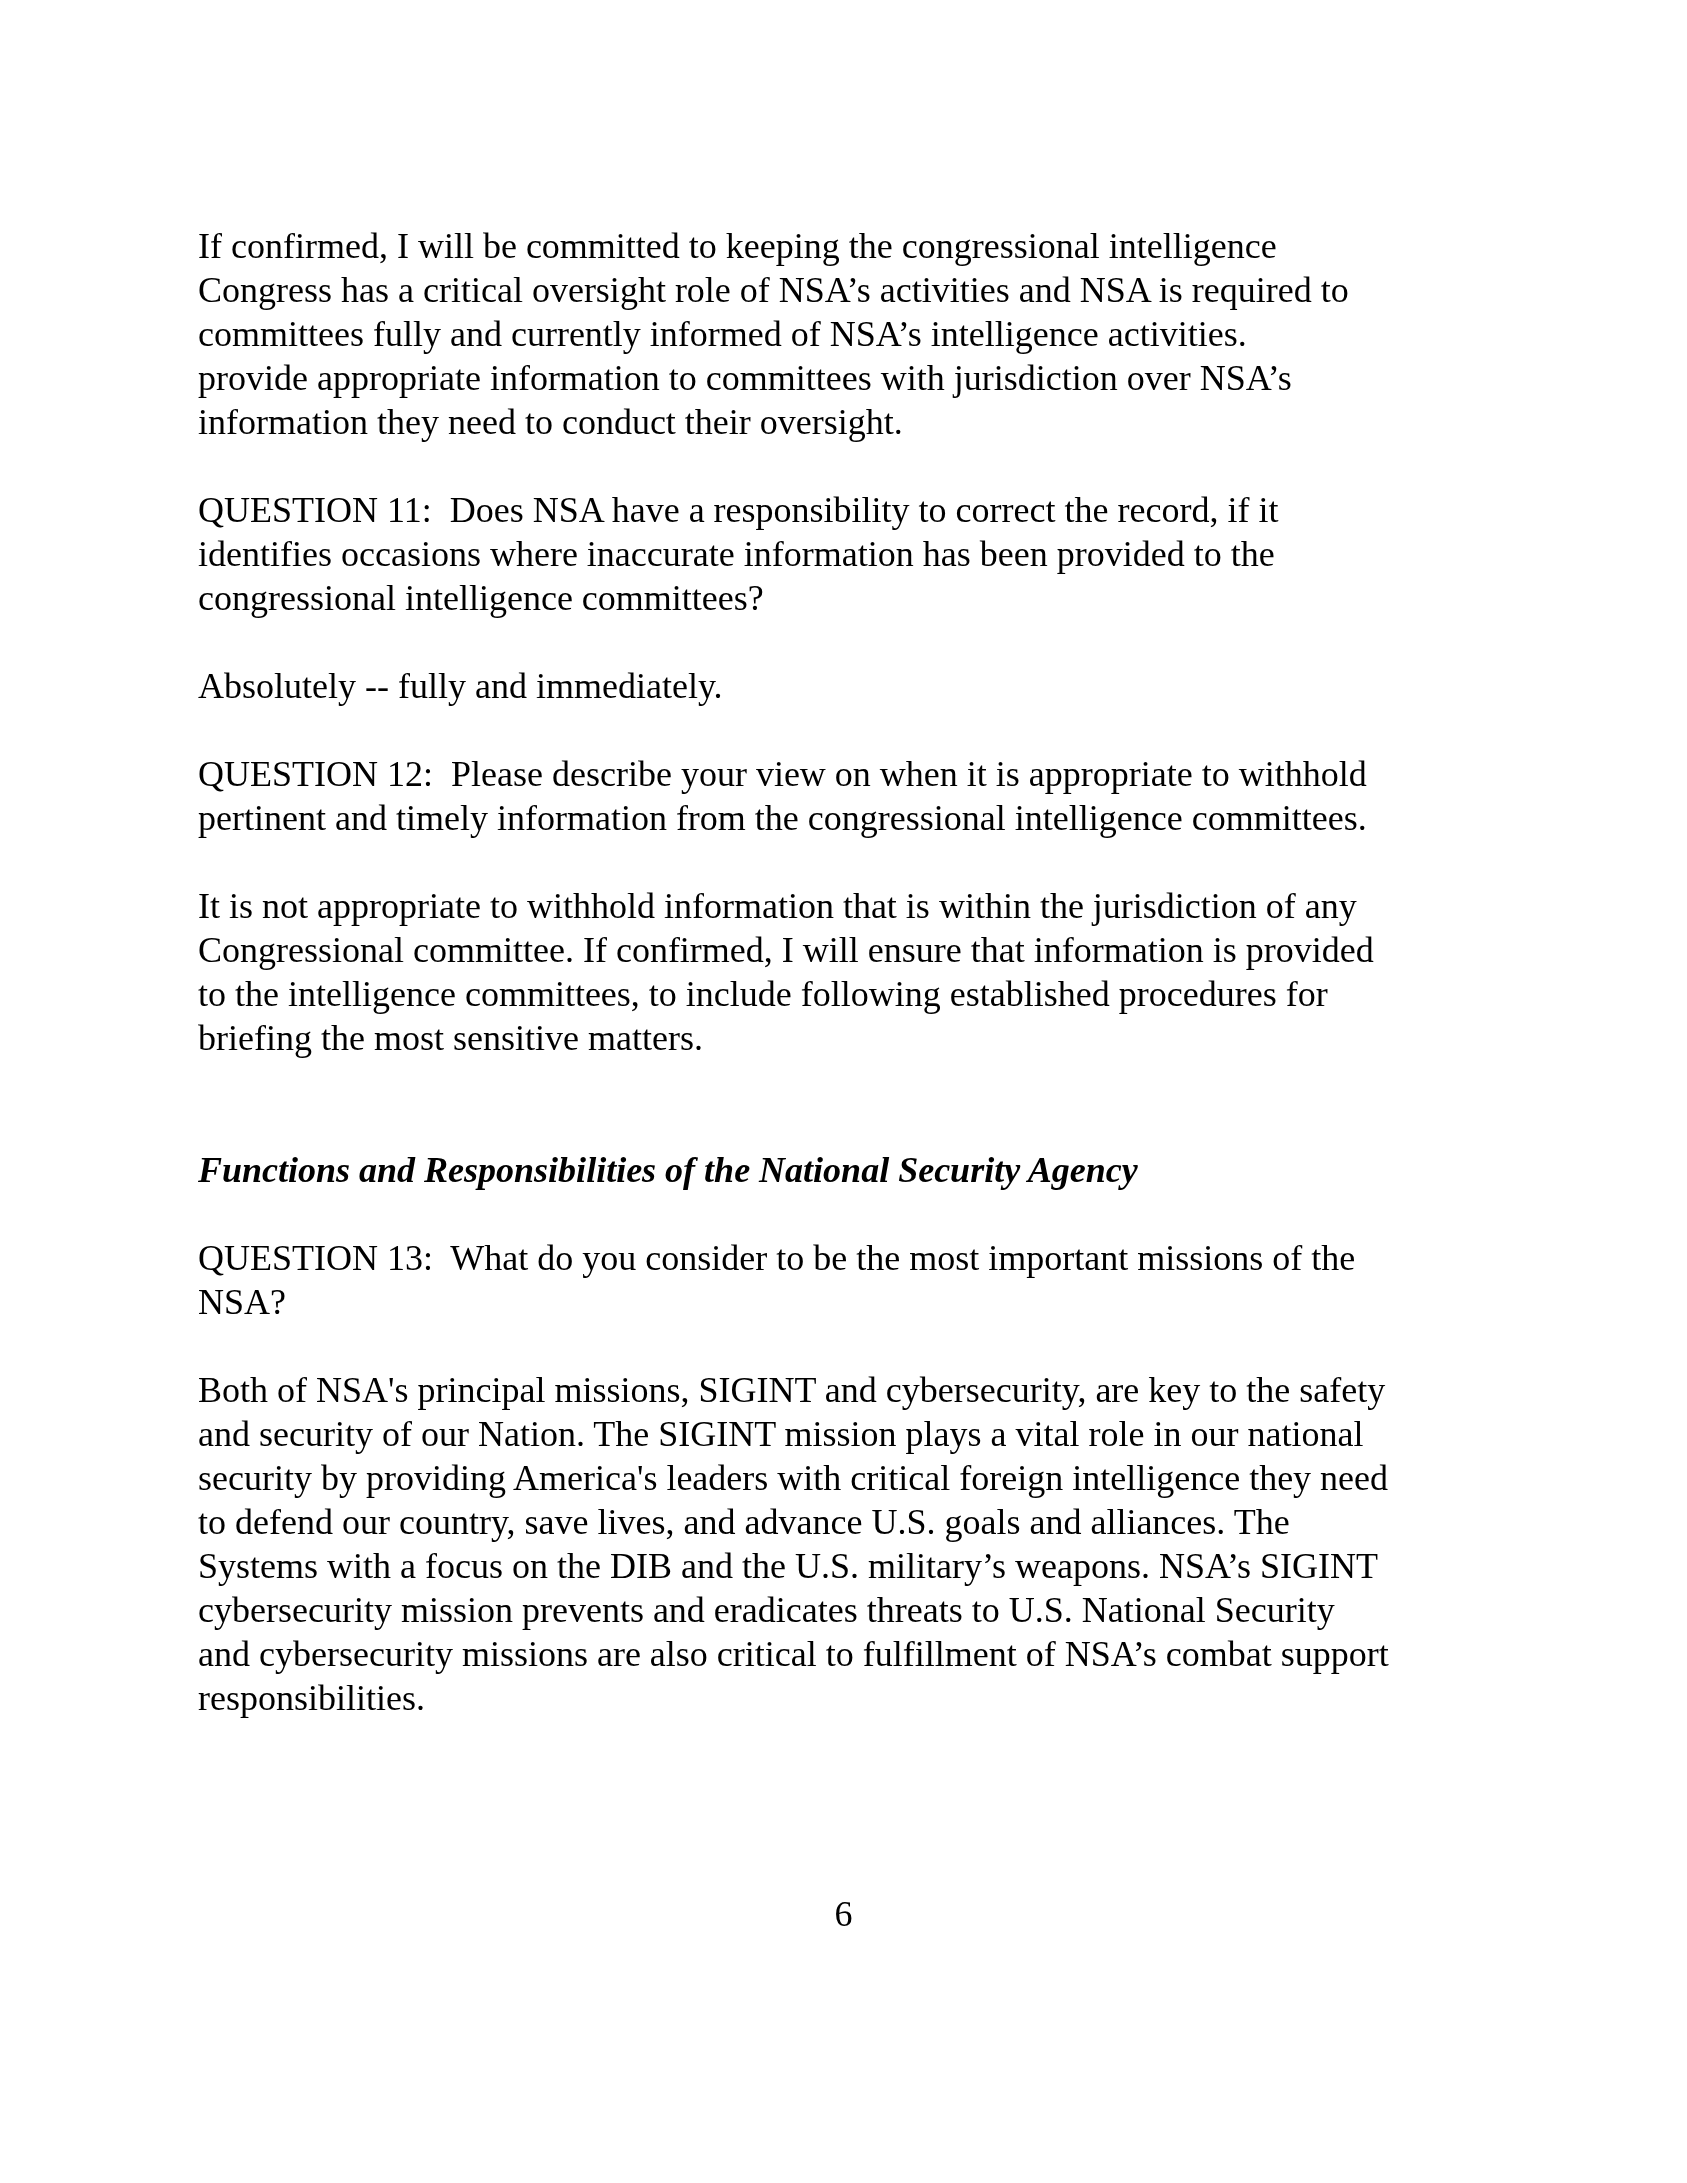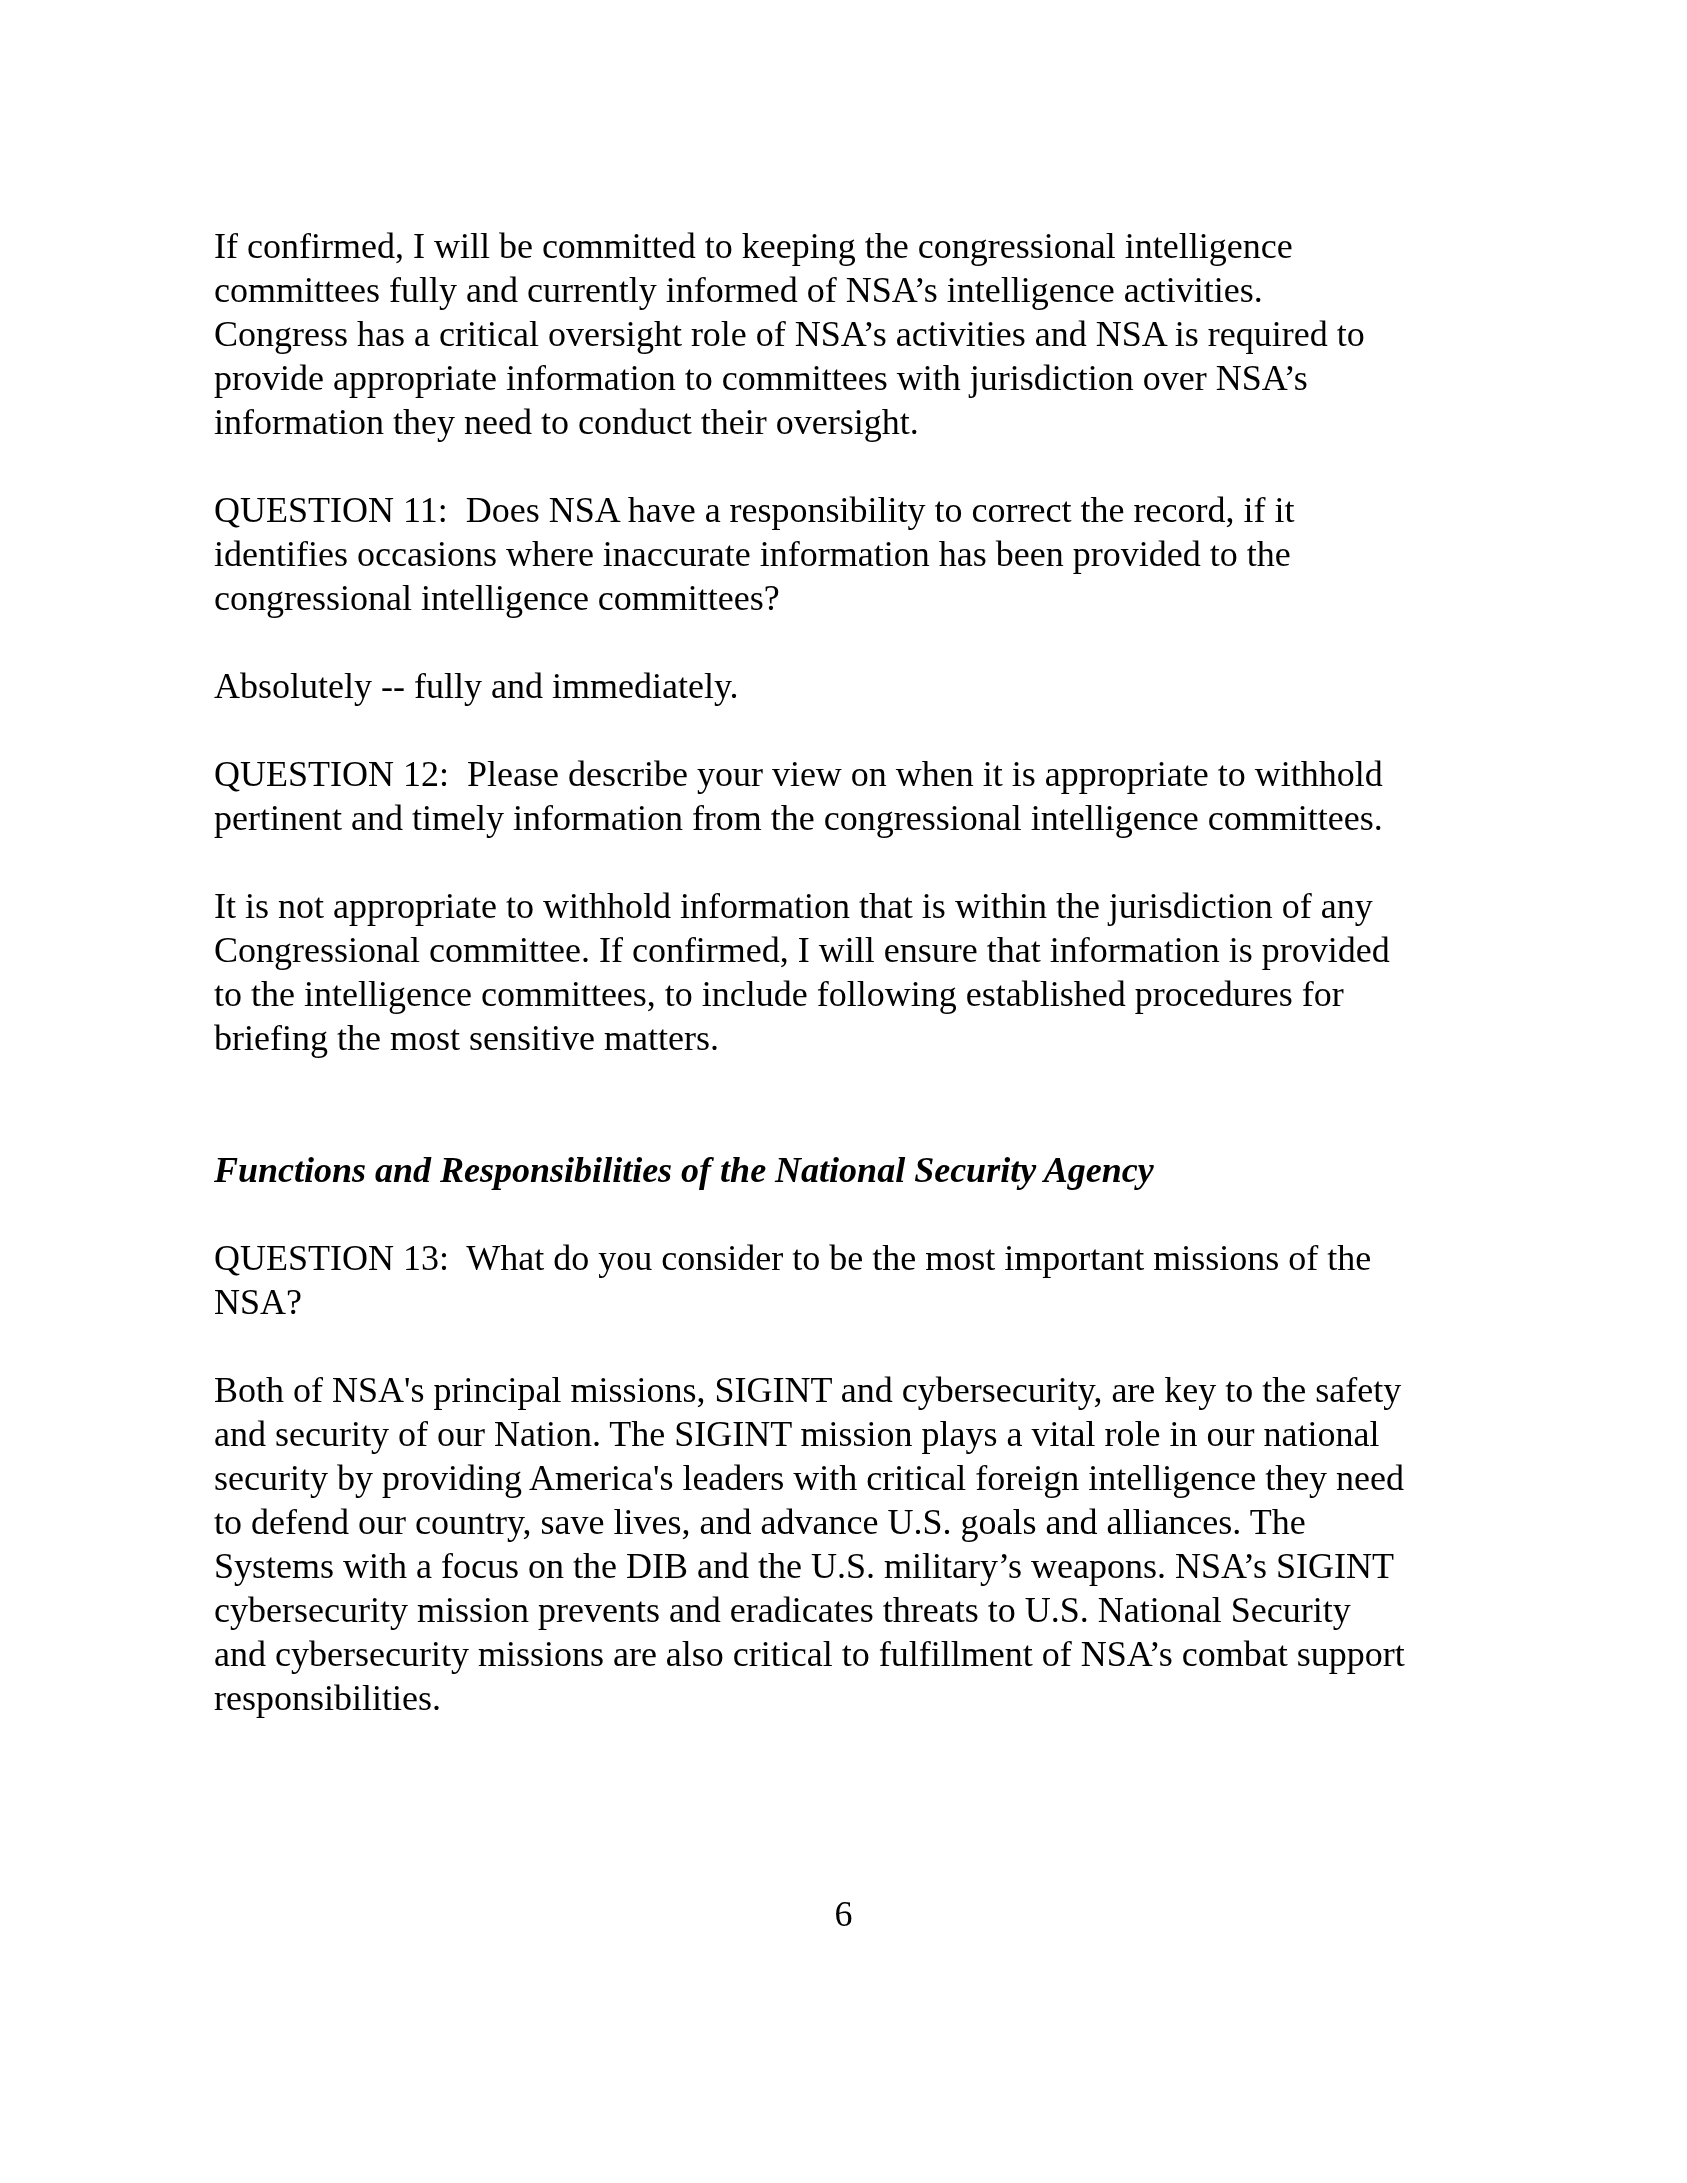--- a/index.html
+++ b/index.html
@@ -10,21 +10,21 @@
     body {
       width: 1687px;
       height: 2183px;
       position: relative;
       overflow: hidden;
       font-family: "Liberation Serif", "DejaVu Serif", serif;
       color: #000000;
     }
     .page {
       position: absolute;
-      left: 214px;
+      left: 198px;
       top: 224px;
       width: 1297px;
       font-size: 36px;
       line-height: 44px;
     }
     .para {
       margin: 0 0 44px 0;
       white-space: normal;
     }
     .line {
@@ -52,22 +52,22 @@
       line-height: 44px;
     }
   </style>
 </head>
 <body>
 
 <div class="page">
 
   <p class="para">
     <span class="line">If confirmed, I will be committed to keeping the congressional intelligence</span>
+    <span class="line">Congress has a critical oversight role of NSA’s activities and NSA is required to</span>
     <span class="line">committees fully and currently informed of NSA’s intelligence activities.</span>
-    <span class="line">Congress has a critical oversight role of NSA’s activities and NSA is required to</span>
     <span class="line">provide appropriate information to committees with jurisdiction over NSA’s</span>
     <span class="line">information they need to conduct their oversight.</span>
   </p>
 
   <p class="para">
     <span class="line"><span class="q-label">QUESTION 11:</span><span style="white-space:pre">  Does NSA have a responsibility to correct the record, if it</span></span>
     <span class="line">identifies occasions where inaccurate information has been provided to the</span>
     <span class="line">congressional intelligence committees?</span>
   </p>
 

